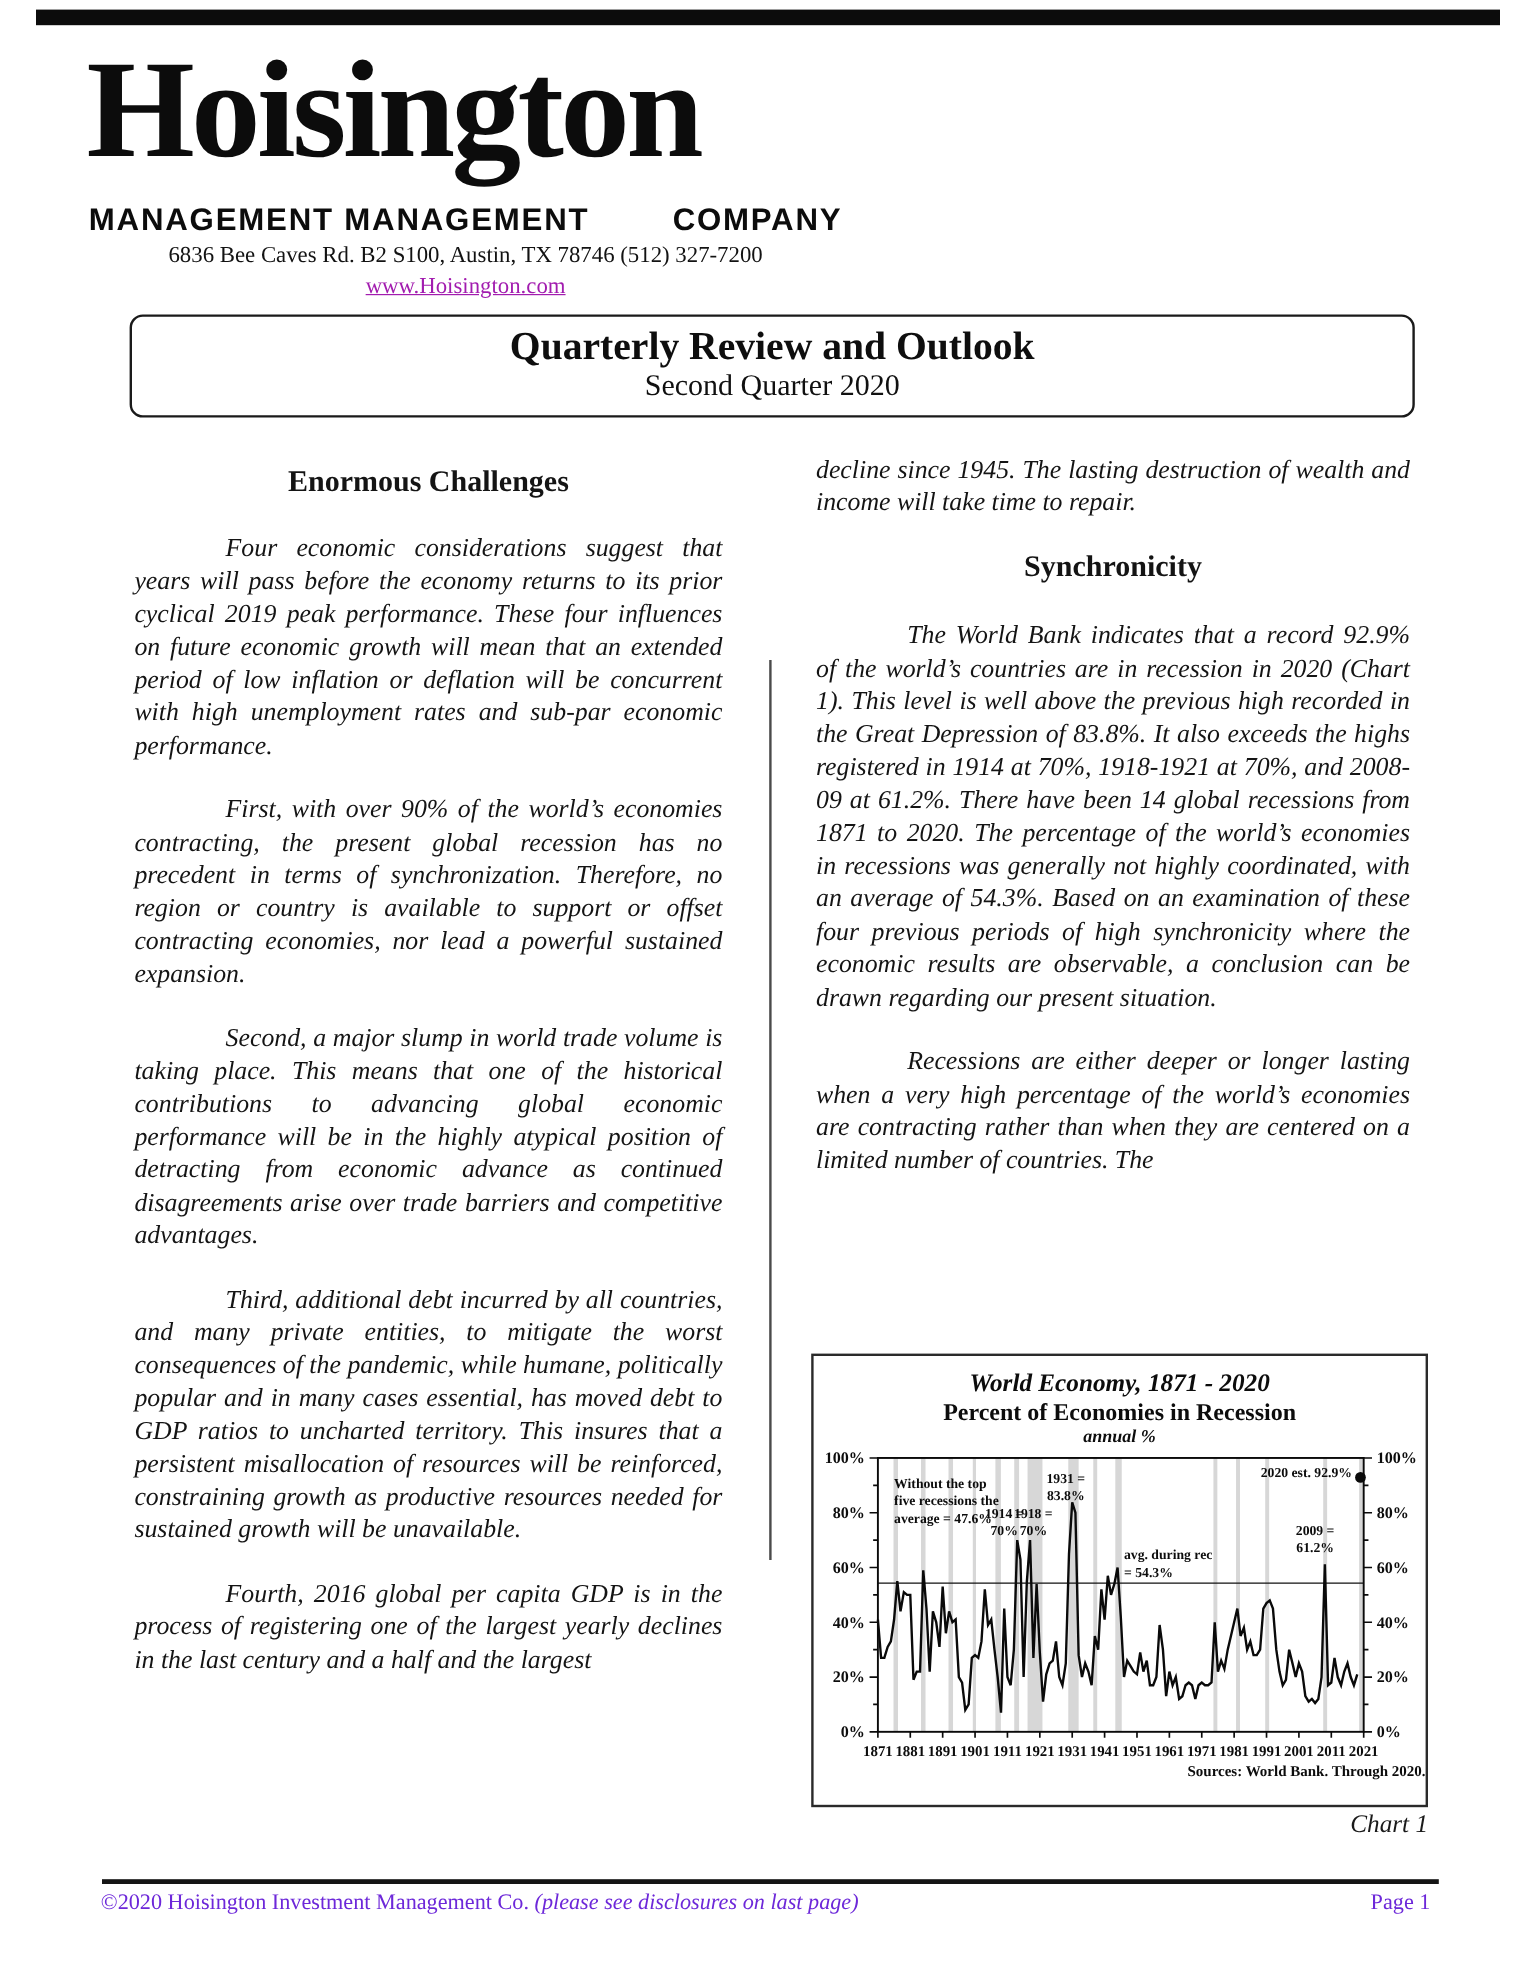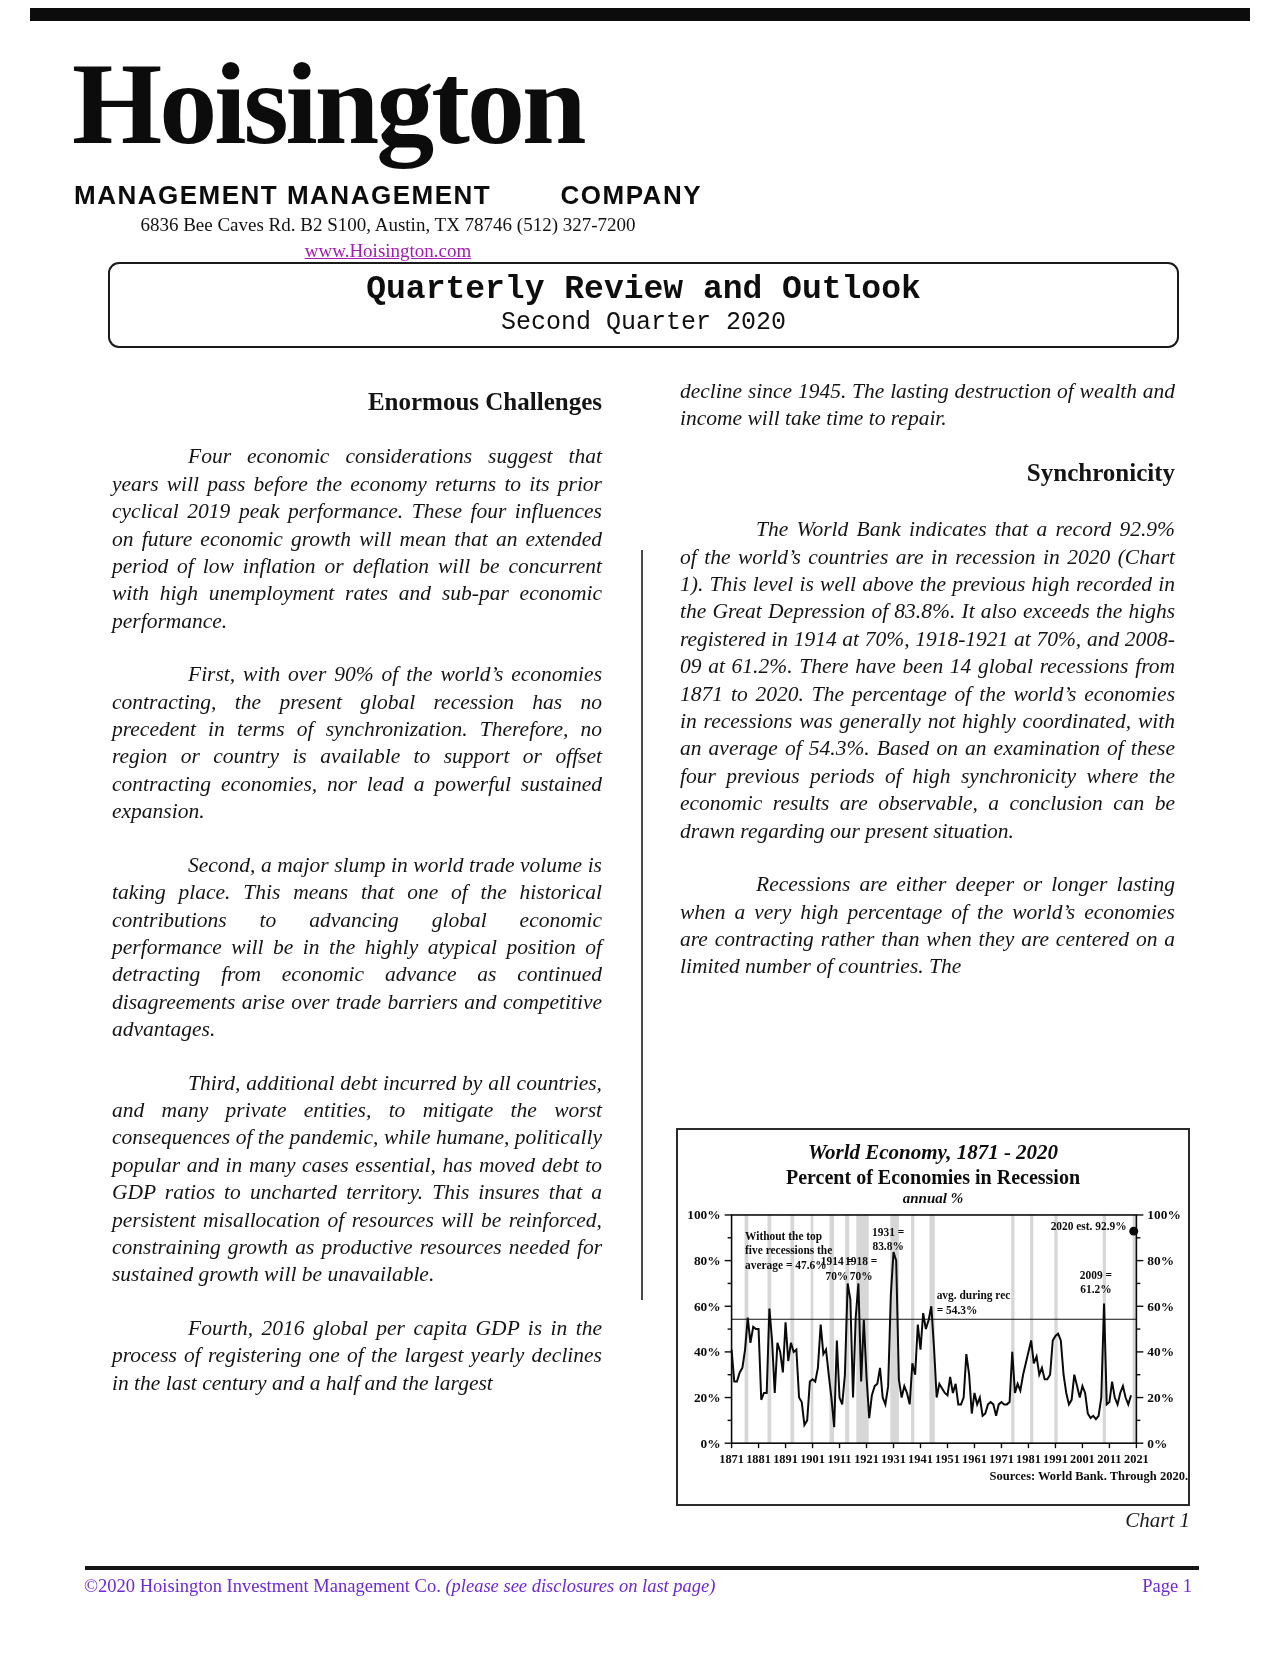--- a/index.html
+++ b/index.html
@@ -1,37 +1,37 @@
 <!DOCTYPE html>
 <html><head>
 <meta charset="utf-8">
 <style>
   html,body{margin:0;padding:0;background:#e8e8e8;}
   .page{position:relative;width:1280px;height:1656px;background:#ffffff;margin:0 auto;
         font-family:"Liberation Serif",serif;color:#141414;overflow:hidden;}
   .topbar{position:absolute;left:30px;right:30px;top:8px;height:13px;background:#0c0c0c;}
   
-  .logo-block{position:absolute;left:72px;top:46px;width:632px;}
+  .logo-block{position:absolute;left:72px;top:34px;width:632px;}
   .logo-word{font-family:"Liberation Serif",serif;font-weight:bold;font-size:116px;line-height:1;
              letter-spacing:-3px;color:#0c0c0c;}
   .logo-line2{position:absolute;left:2px;top:134px;width:628px;display:flex;justify-content:space-between;
               font-family:"Liberation Sans",sans-serif;font-weight:700;font-size:26px;letter-spacing:1.5px;color:#0c0c0c;}
   .address{position:absolute;left:0;top:168px;width:632px;text-align:center;font-size:19px;color:#121212;}
   .website{position:absolute;left:0;top:194px;width:632px;text-align:center;font-size:19px;color:#a21caf;
            text-decoration:underline;cursor:pointer;}
   
   .title-box{position:absolute;left:108px;top:262px;width:1067px;height:82px;border:2px solid #1a1a1a;
-             border-radius:11px;text-align:center;font-family:Liberation Mono, monospace;}
+             border-radius:11px;text-align:center;}
   .doc-title{margin-top:7px;font-size:33px;font-weight:bold;color:#0e0e0e;}
   .doc-subtitle{font-size:25px;margin-top:0px;color:#101010;}
   
   .col{position:absolute;top:378px;font-size:21.5px;line-height:27.4px;text-align:justify;}
   .col-left{left:112px;width:490px;}
   .col-right{left:680px;width:495px;}
-  .col h2{font-size:25px;font-weight:bold;text-align:right;margin:10px 0 28px 0;font-family:Liberation Serif, serif;}
+  .col h2{font-size:25px;font-weight:bold;text-align:center;margin:10px 0 28px 0;font-family:Liberation Serif, serif;}
   .col-right h2{margin:24px 0 30px 0;}
   .col p{margin:0 0 26px 0;font-style:italic;}
   .col p.indent{text-indent:76px;}
   .col-divider{position:absolute;left:641px;top:550px;width:2px;height:750px;background:#4a4a4a;}
   
   .chart-box{position:absolute;left:676px;top:1128px;width:514px;height:378px;border:2px solid #2a2a2a;
              margin:0;background:#fff;box-sizing:border-box;}
   .c-title{margin-top:10px;text-align:center;font-size:21px;font-weight:bold;color:#0c0c0c;font-style:italic;}
   .c-sub{text-align:center;font-size:20px;font-weight:bold;margin-top:1px;color:#0c0c0c;}
   .c-annual{text-align:center;font-size:15px;font-weight:bold;font-style:italic;margin-top:1px;color:#0c0c0c;}

